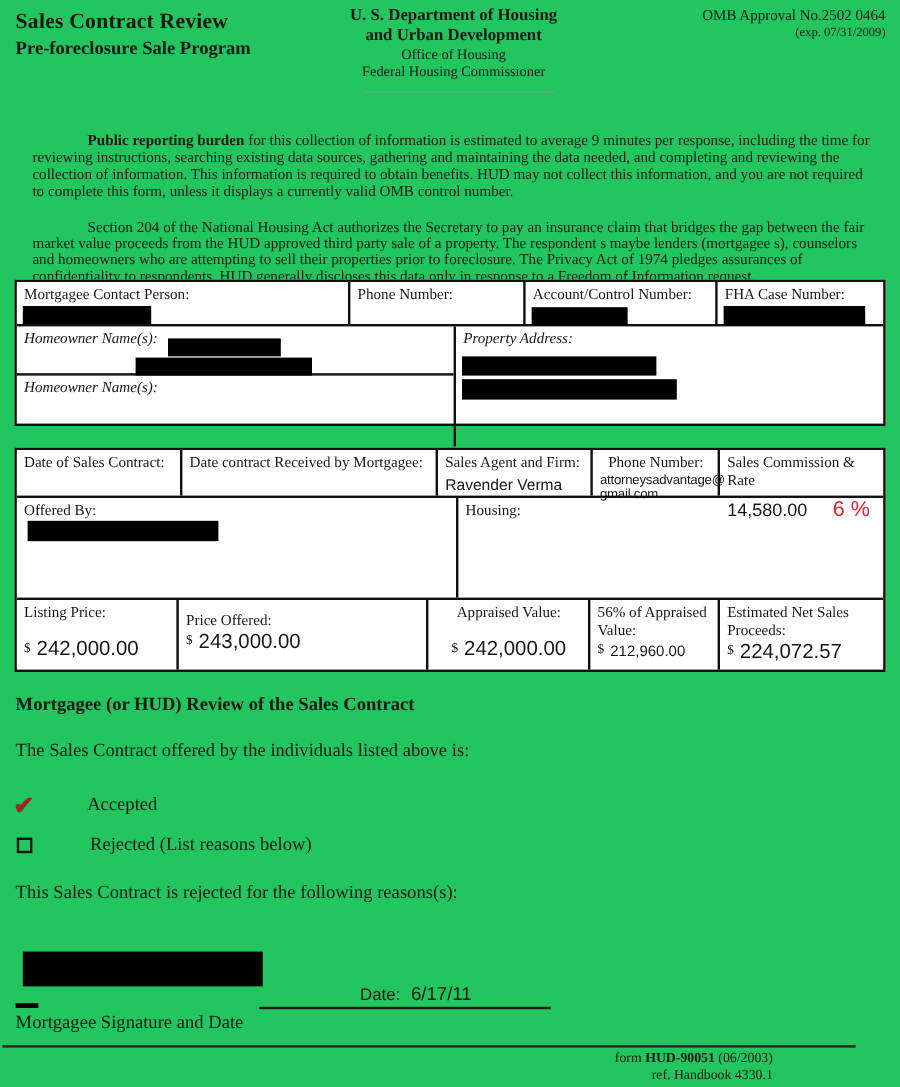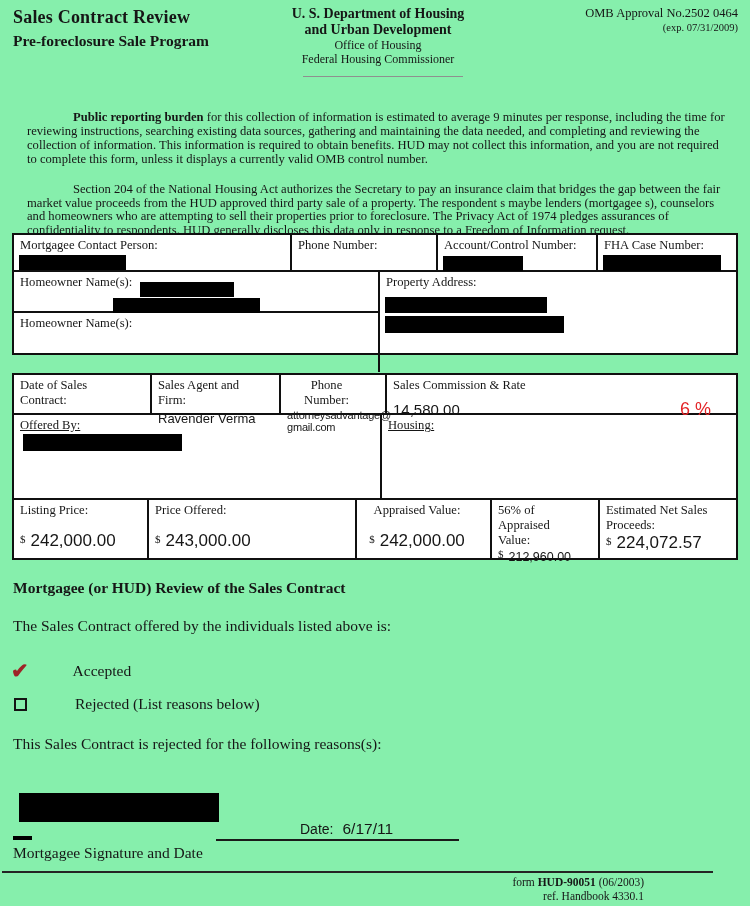--- a/index.html
+++ b/index.html
@@ -1,17 +1,17 @@
 <!DOCTYPE html>
 <html><head>
 <meta charset="utf-8">
 <style>
   html,body { margin:0; padding:0; background:#fff; }
   .page {
-    position:relative; width:750px; height:906px; background:#86efac;
+    position:relative; width:750px; height:906px; background:#22c55e;
     font-family:"Liberation Serif", serif; color:#161616; overflow:hidden;
   }
   .abs { position:absolute; }
   .b { font-weight:bold; }
 
   
   .hdr-left   { left:13px; top:7px; }
   .title1 { font-size:18px; font-weight:bold; letter-spacing:.2px; }
   .title2 { font-size:15.5px; font-weight:bold; margin-top:4px; }
   .hdr-center { left:250px; top:6px; width:256px; text-align:center; }
@@ -24,21 +24,21 @@
 
   
   .intro { left:11px; top:95px; width:731px; font-size:12.6px; line-height:13.9px; }
   .intro p { margin:16px; text-indent:46px; }
 
   
   .tbl { position:absolute; border:2px solid #101010; background:#fff; box-sizing:border-box; }
   .row { display:flex; box-sizing:border-box; }
   .rb  { border-bottom:2px solid #101010; }
   .c   { box-sizing:border-box; position:relative; border-right:2px solid #101010;
-         padding:3px 19px 0 6px; font-size:12.6px; }
+         padding:3px 5px 0 6px; font-size:12.6px; }
   .c.last { border-right:none; }
   .redact { position:absolute; background:#000; z-index:3; }
 
   .t1 { left:12px; top:233px; width:726px; height:122px; }
   .t2 { left:12px; top:373px; width:726px; height:187px; }
 
   .agent-val { font-family:"Liberation Sans", sans-serif; font-size:13px; margin-top:3px; }
   .email { font-family:"Liberation Sans", sans-serif; font-size:11px; line-height:11.5px;
            letter-spacing:-.2px; margin-top:2px; }
   .phone-lbl-center { text-align:center; }
@@ -112,21 +112,21 @@
       <div class="c" style="width:146px;">
         <span>Phone Number:</span>
       </div>
       <div class="c" style="width:160px;">
         <span>Account/Control Number:</span>
       </div>
       <div class="c last" style="flex:1;">
         <span>FHA Case Number:</span>
       </div>
     </div>
-    <div class="row" style="height:100px;">
+    <div class="row" style="height:100px;font-style:italic;">
       <div style="width:366px; box-sizing:border-box; border-right:2px solid #101010;">
         <div class="c" style="height:41px; border-right:none; border-bottom:2px solid #101010; width:100%;">
           <span>Homeowner Name(s):</span>
         </div>
         <div class="c" style="height:40px; border-right:none; width:100%;">
           <span>Homeowner Name(s):</span>
         </div>
       </div>
       <div class="c last" style="flex:1;">
         <span>Property Address:</span>
@@ -140,51 +140,54 @@
     <div class="redact" style="left:99px;  top:63px; width:147px; height:15px;"></div>
     <div class="redact" style="left:371px; top:62px; width:162px; height:16px;"></div>
     <div class="redact" style="left:371px; top:81px; width:179px; height:17px;"></div>
   </div>
 
   <div class="tbl t2">
     <div class="row rb" style="height:40px;">
       <div class="c" style="width:138px;">
         <span>Date of Sales Contract:</span>
       </div>
+      <div class="c" style="width:213px;">
+        <span>Date contract Received by Mortgagee:</span>
+      </div>
       <div class="c" style="width:129px;">
         <div>Sales Agent and Firm:</div>
         <div class="agent-val">Ravender Verma</div>
       </div>
       <div class="c" style="width:106px;">
         <div class="phone-lbl-center">Phone Number:</div>
         <div class="email">attorneysadvantage@</div>
         <div class="email" style="margin-top:0;">gmail.com</div>
       </div>
       <div class="c last" style="flex:1;">
         <div>Sales Commission &amp; Rate</div>
         <div class="comm-vals">
           <span class="comm-amt">14,580.00</span>
           <span class="comm-rate" style="color: rgb(227, 37, 40);">6 %</span>
         </div>
       </div>
     </div>
-    <div class="row rb" style="height:85px;text-decoration:underline;">
+    <div class="row rb" style="height:85px;">
       <div class="c" style="width:368px;">
         <span>Offered By:</span>
       </div>
       <div class="c last" style="flex:1;">
         <span>Housing:</span>
       </div>
     </div>
     <div class="row" style="height:58px;">
       <div class="c pricecell" style="width:135px;">
         <div>Listing Price:</div>
         <div><span class="dollar">$</span><span class="money-lg">242,000.00</span></div>
       </div>
-      <div class="c pricecell" style="width:208px;">
+      <div class="c pricecell" style="width:208px;justify-content:center;">
         <div>Price Offered:</div>
         <div><span class="dollar">$</span><span class="money-lg">243,000.00</span></div>
       </div>
       <div class="c pricecell" style="width:135px;text-align:center;">
         <div>Appraised Value:</div>
         <div><span class="dollar">$</span><span class="money-lg">242,000.00</span></div>
       </div>
       <div class="c pricecell" style="width:108px;">
         <div>
           <span>56% of Appraised</span><br>

